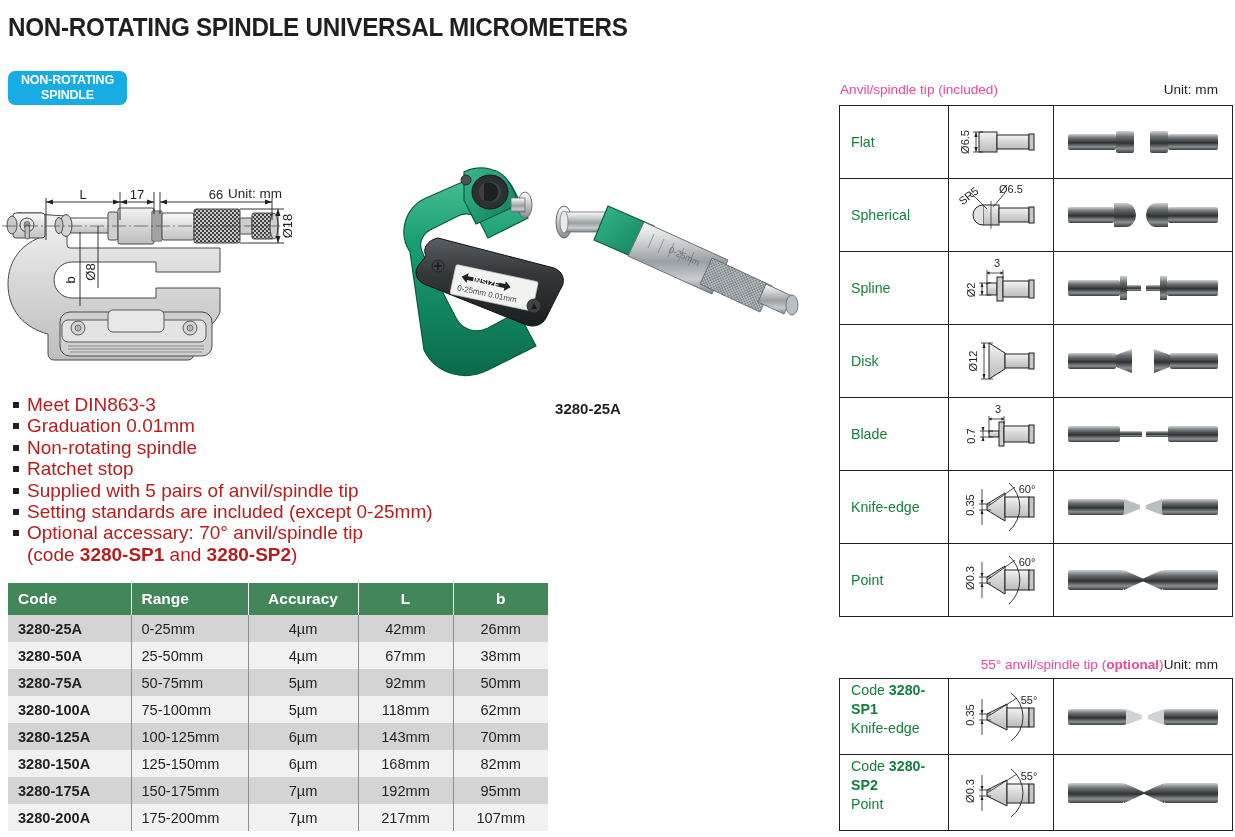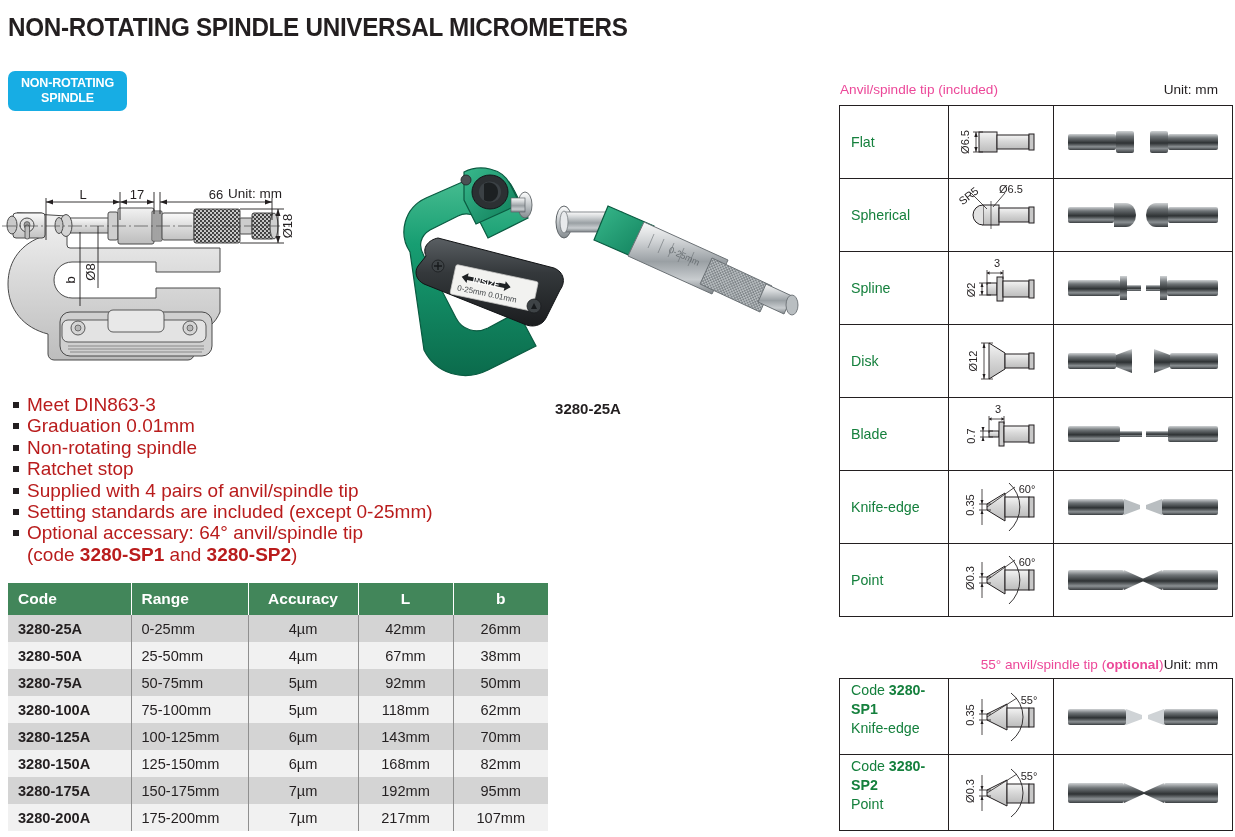--- a/index.html
+++ b/index.html
@@ -15,21 +15,21 @@
   
   #page-title{
     left:8px;top:13px;
     font-size:25px;font-weight:bold;letter-spacing:-0.3px;
     color:#231f20;white-space:nowrap;
     transform:scaleX(0.97);transform-origin:left top;
   }
 
   
   #feature-badge{
-    left:8px;top:71px;width:119px;height:40px;
+    left:8px;top:71px;width:119px;height:34px;
     background:#17ade4;border-radius:7px;
     color:#ffffff;font-size:12.5px;font-weight:bold;
     display:flex;flex-direction:column;align-items:center;justify-content:center;
     line-height:15px;text-align:center;letter-spacing:-0.2px;
   }
 
   
   #line-drawing{left:0px;top:180px;width:330px;height:205px;}
   #drawing-unit{left:228px;top:186px;font-size:13.5px;color:#231f20;}
 
@@ -351,23 +351,23 @@
   <path d="M163,149 L169,149 L166,143 Z" fill="#171a1c"></path>
 </svg>
 </div>
 <div class="abs" id="product-caption">3280-25A</div>
 
 <div class="abs" id="feature-list">
   <div class="li">Meet DIN863-3</div>
   <div class="li">Graduation 0.01mm</div>
   <div class="li">Non-rotating spindle</div>
   <div class="li">Ratchet stop</div>
-  <div class="li">Supplied with 4 pairs of anvil/spindle tip</div>
+  <div class="li">Supplied with 5 pairs of anvil/spindle tip</div>
   <div class="li">Setting standards are included (except 0-25mm)</div>
-  <div class="li">Optional accessary: 64° anvil/spindle tip</div>
+  <div class="li">Optional accessary: 70° anvil/spindle tip</div>
   <div class="li cont"><span>(code </span><b>3280-SP1</b><span> and </span><b>3280-SP2</b><span>)</span></div>
 </div>
 
 <table class="abs" id="spec-table">
   <colgroup>
       <col class="c1">
       <col class="c2">
       <col class="c3">
       <col class="c4">
       <col class="c5">

